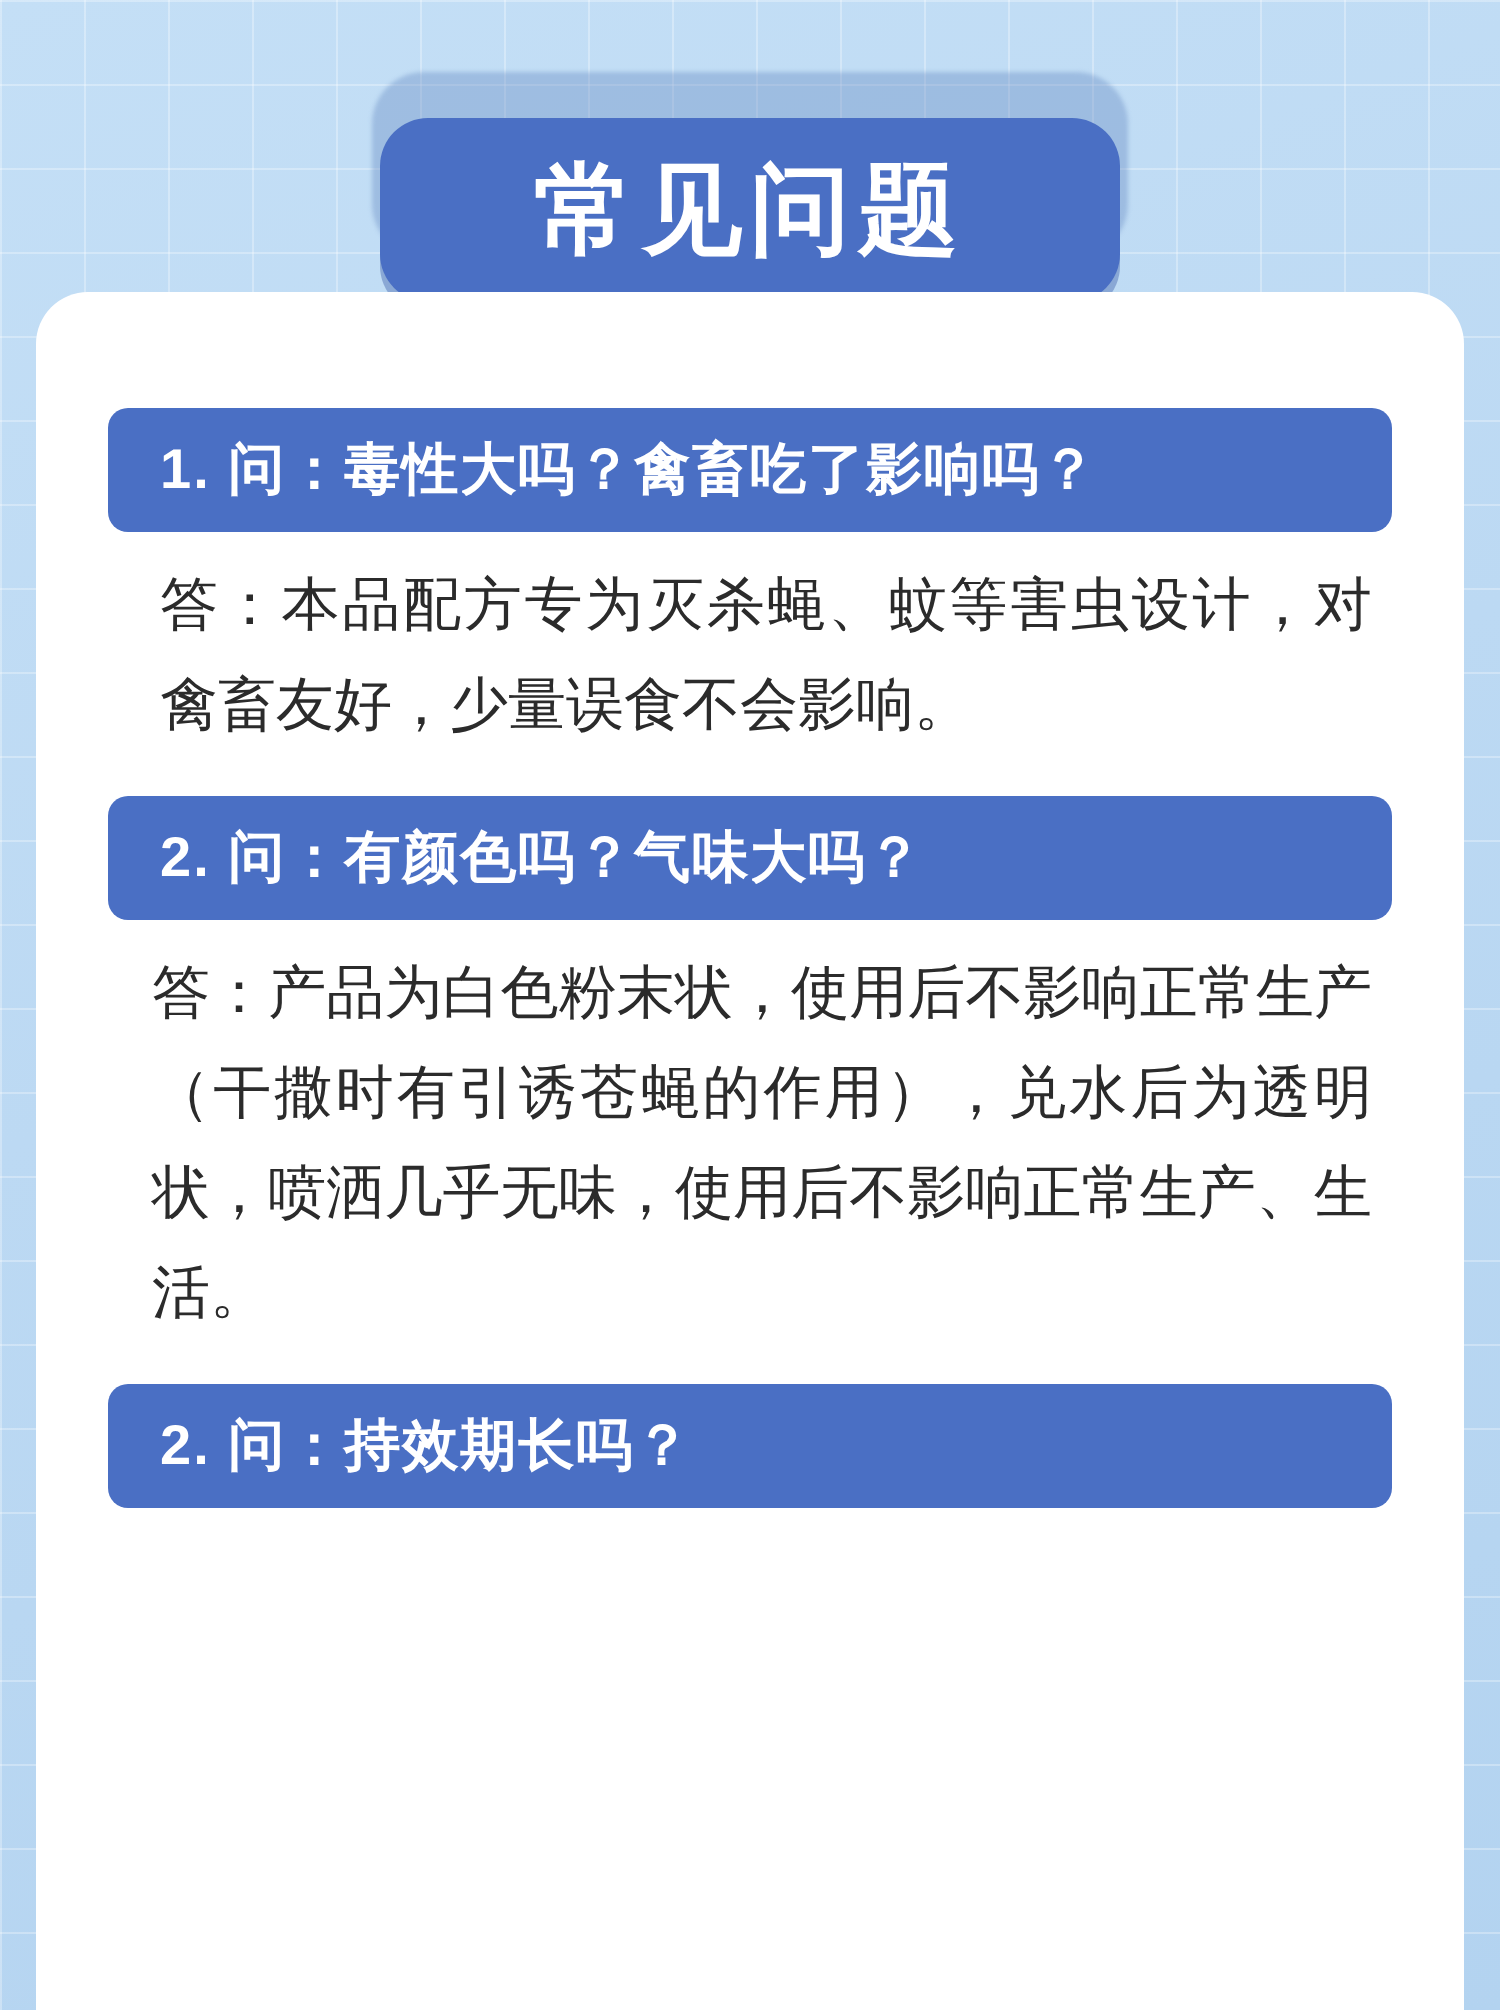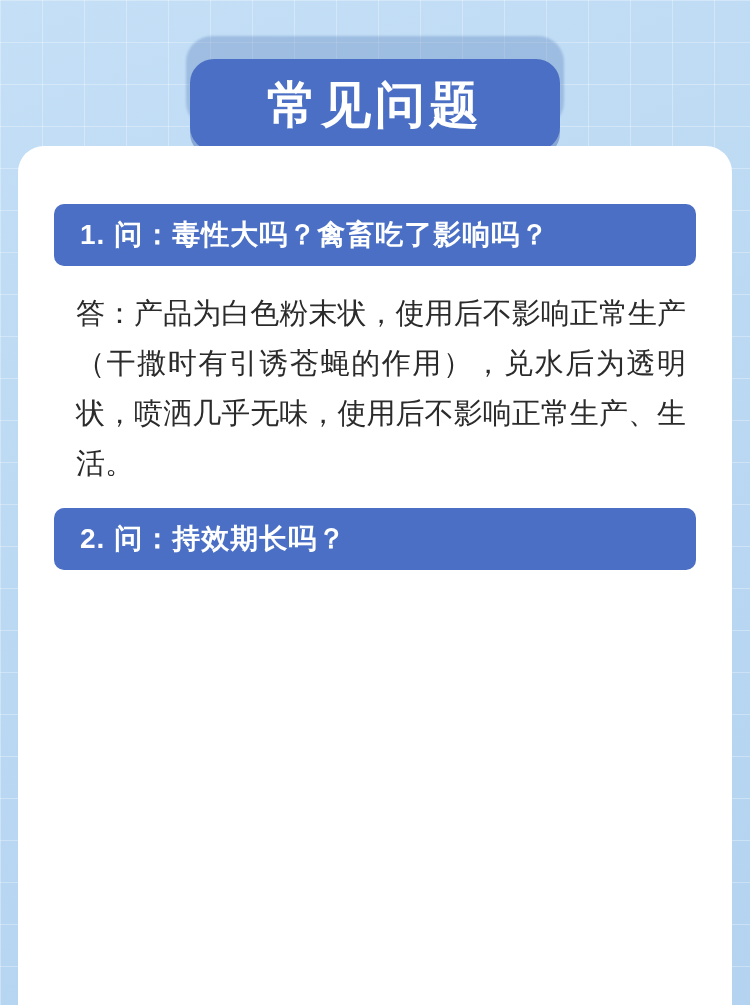--- a/index.html
+++ b/index.html
@@ -116,23 +116,27 @@
       <span class="title-text">常见问题</span>
     </div>
   </div>
 
   <div class="card">
 
     <div class="qa-block block-1">
       <div class="q-bar">
         <span class="q-text">1. 问：毒性大吗？禽畜吃了影响吗？</span>
       </div>
+      <div class="a-text">答：本品配方专为灭杀蝇、蚊等害虫设计，对禽畜友好，少量误食不会影响。</div>
     </div>
 
     <div class="qa-block block-2">
+      <div class="q-bar">
+        <span class="q-text">2. 问：有颜色吗？气味大吗？</span>
+      </div>
       <div class="a-text">答：产品为白色粉末状，使用后不影响正常生产（干撒时有引诱苍蝇的作用），兑水后为透明状，喷洒几乎无味，使用后不影响正常生产、生活。</div>
     </div>
 
     <div class="qa-block block-3">
       <div class="q-bar">
         <span class="q-text">2. 问：持效期长吗？</span>
       </div>
     </div>
 
   </div>

